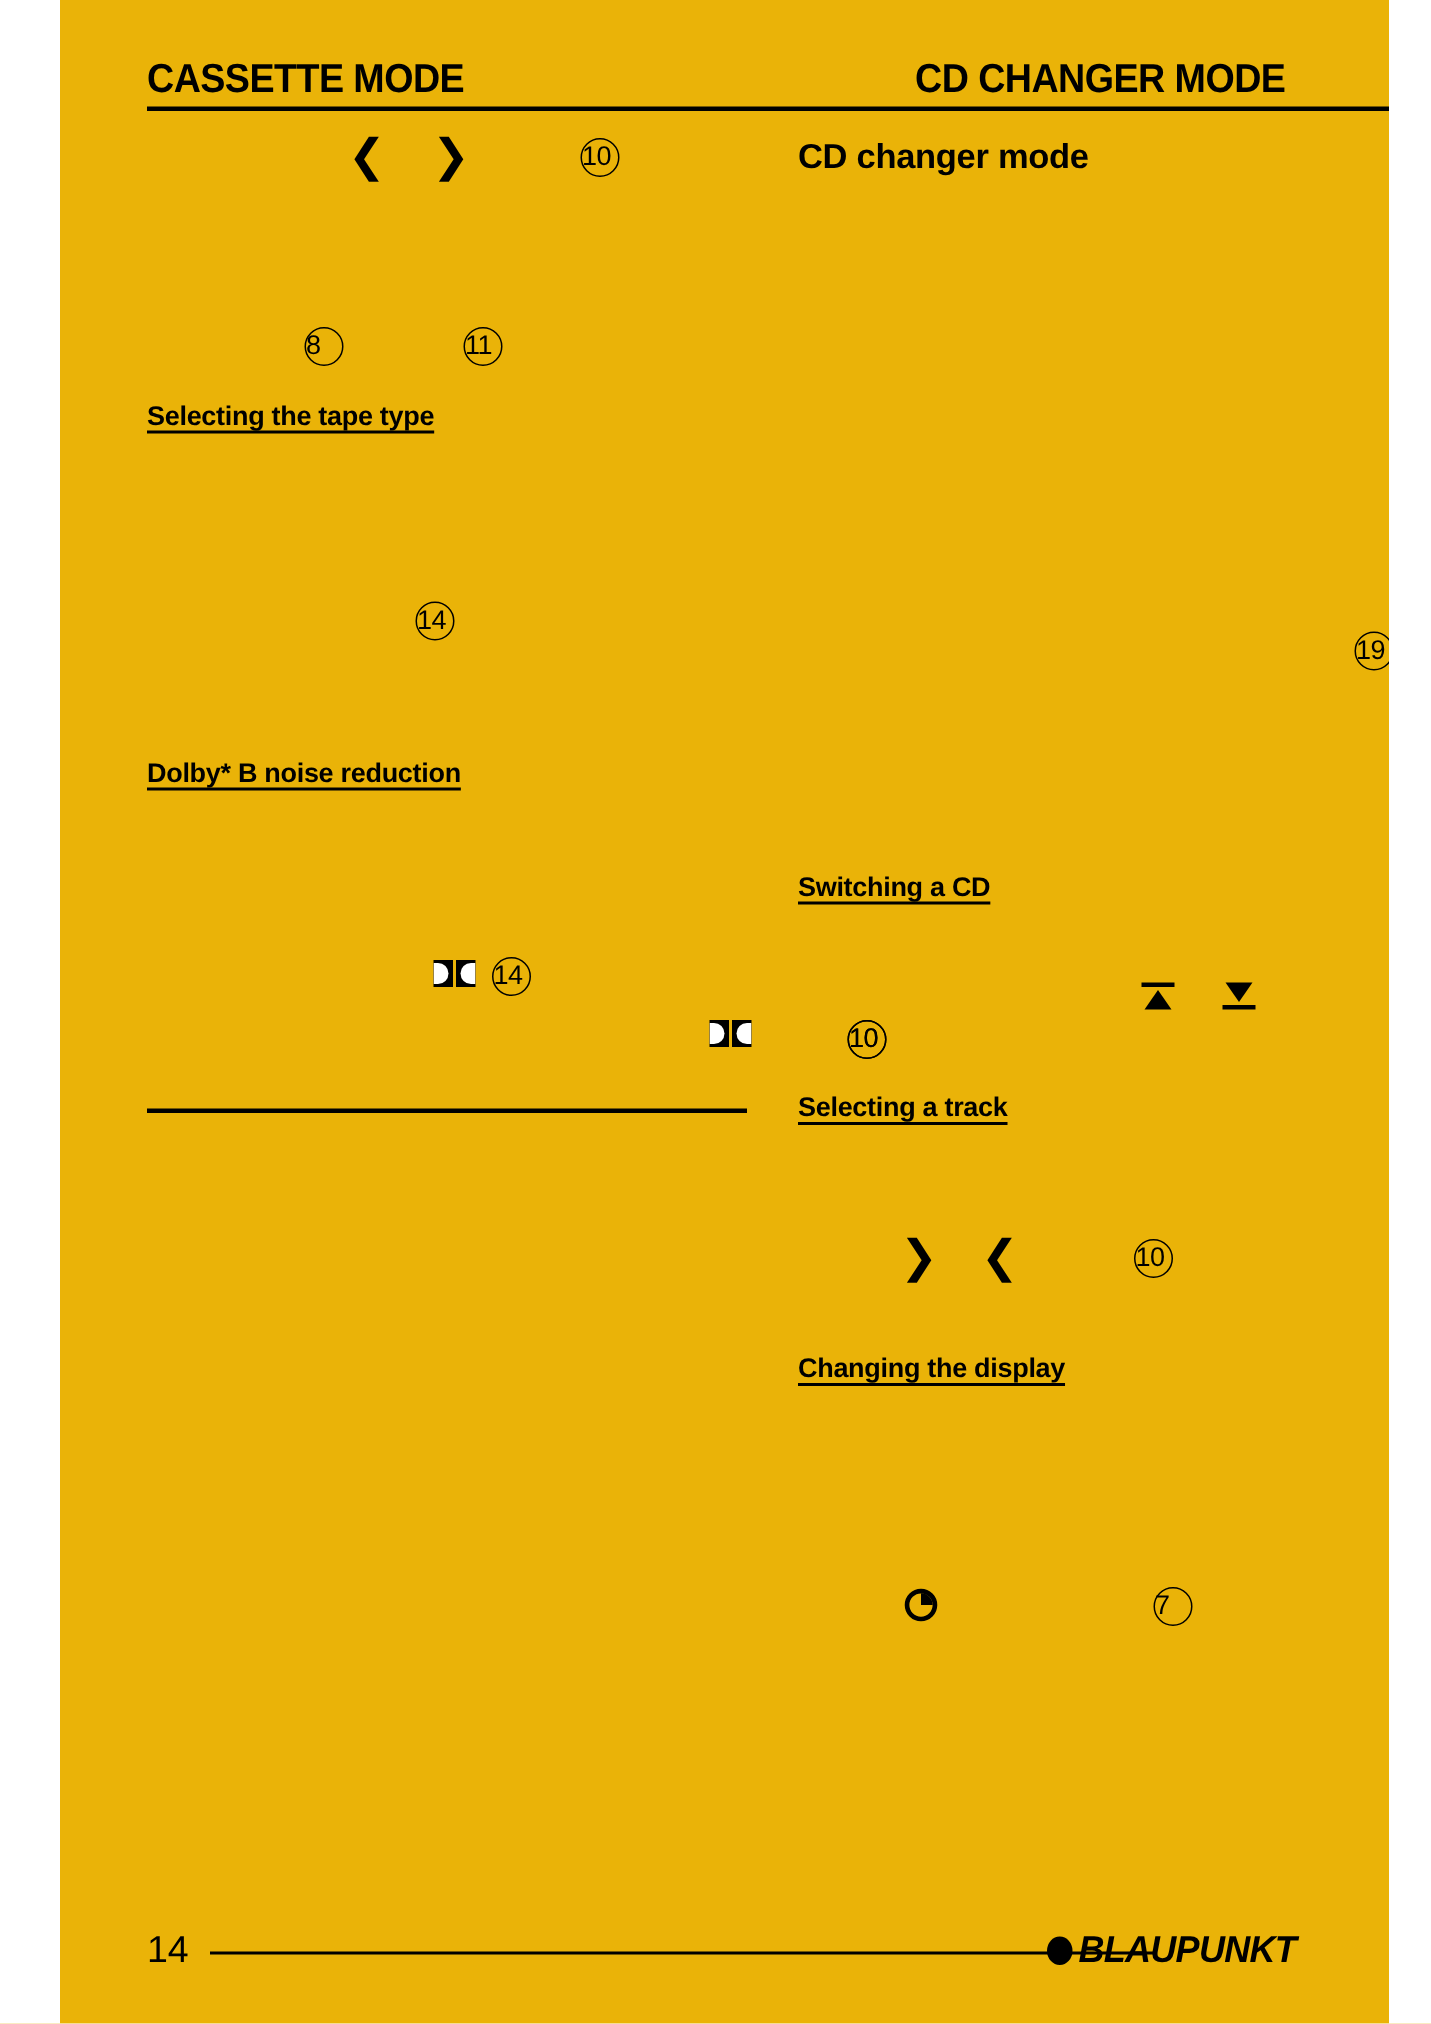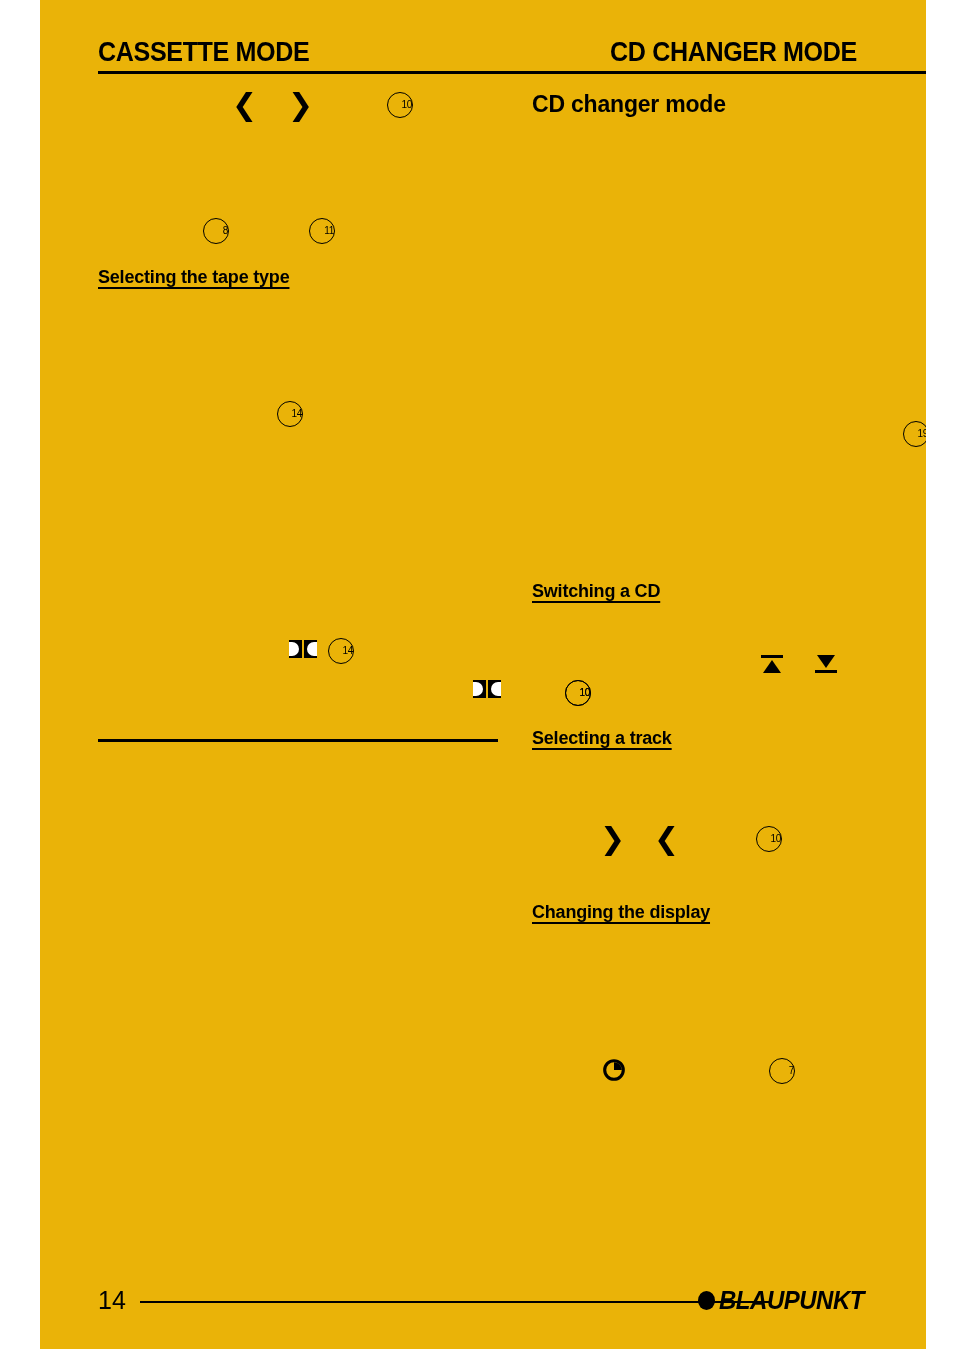--- a/index.html
+++ b/index.html
@@ -74,23 +74,23 @@
   }
 
   
   .ref-circle {
     position: absolute;
     width: 26px;
     height: 26px;
     border: 1.4px solid #000000;
     border-radius: 50%;
     box-sizing: border-box;
-    font-size: 10px;
+    font-size: 18px;
     line-height: 23px;
-    text-align: right;
+    text-align: left;
     font-weight: normal;
     letter-spacing: -0.3px;
   }
 
   
   .chev {
     position: absolute;
     font-weight: bold;
     font-size: 30px;
     line-height: 1;
@@ -206,20 +206,21 @@
   <div class="ref-circle" style="left:347px; top:92px;">10</div>
 
   <div class="ref-circle" style="left:163px; top:218px;">8</div>
 
   <div class="ref-circle" style="left:269px; top:218px;">11</div>
 
   <div class="section-heading underlined" style="left:58px; top:268px;">Selecting the tape type</div>
 
   <div class="ref-circle" style="left:237px; top:401px;">14</div>
 
+  <div class="section-heading underlined" style="left:58px; top:506px;">Dolby* B noise reduction</div>
 
   <div class="dolby" style="left:249px; top:640px;">
     <span class="d left"></span>
     <span class="d right"></span>
   </div>
 
   <div class="ref-circle" style="left:288px; top:638px;">14</div>
 
   <div class="dolby" style="left:433px; top:680px;">
     <span class="d left"></span>

